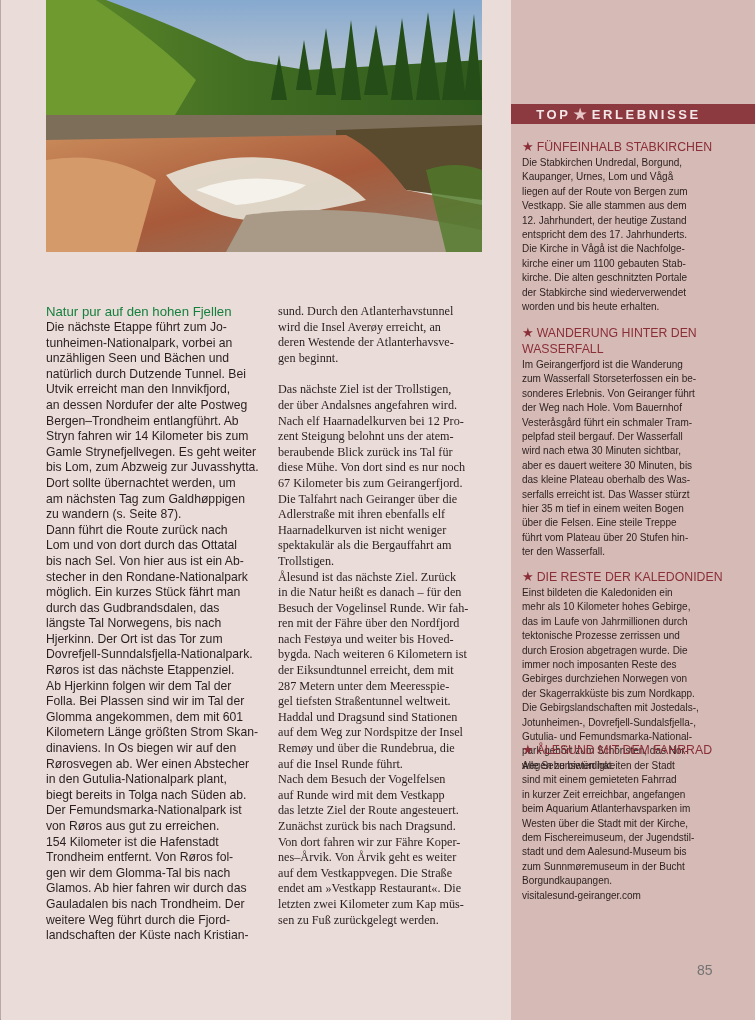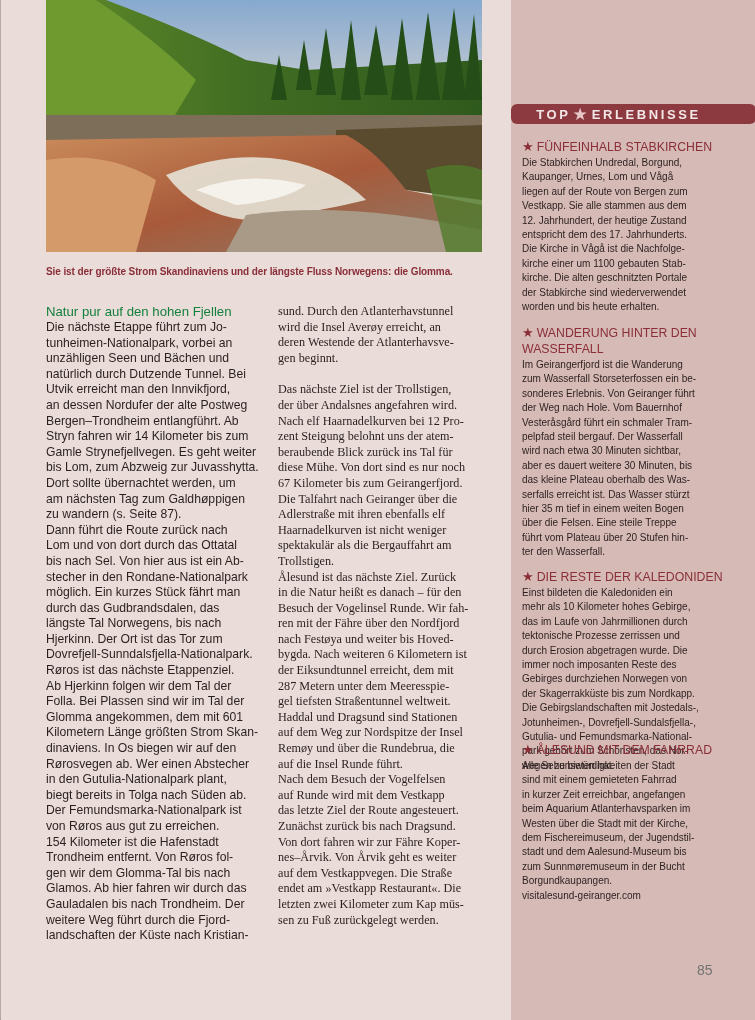--- a/index.html
+++ b/index.html
@@ -44,21 +44,20 @@
     .col p { white-space: pre-line; }
     .col .gap { height: 16px; }
 
     
     .top-bar {
       position: absolute; left: 510px; top: 104px; width: 245px; height: 20px;
       background: #8c3a40;
       display: flex; align-items: center; justify-content: center;
       color: #f3e6e6; font-weight: bold; font-size: 13px; letter-spacing: 2.6px;
       padding-right: 30px;
-      border-radius: 6px;
     }
     .top-bar .star { color: #e8c7c9; font-size: 17px; margin: 0 4px 0 2px; letter-spacing: 0; }
 
     .tip { position: absolute; left: 521px; width: 225px; }
     .tip h3 {
       font-size: 12.3px; font-weight: normal; color: #8a2e38; line-height: 16px;
       text-transform: none;
     }
     .tip h3 .star { color: #8a2e38; margin-right: 3px; font-size: 13px; }
     .tip p {
@@ -113,21 +112,20 @@
       <path d="M290,130 L436,125 L436,200 L360,190 Q320,160 290,150 Z" fill="#5a4a2e"></path>
       <path d="M0,140 L300,135 Q330,150 360,190 L436,205 L436,252 L0,252 Z" fill="url(#rock)"></path>
       <path d="M120,175 Q180,150 240,160 Q290,170 320,200 Q260,215 200,220 Q150,215 120,175 Z" fill="#e6e2d6" opacity="0.9"></path>
       <path d="M150,190 Q200,170 260,185 Q240,200 190,205 Z" fill="#f4f2ea"></path>
       <path d="M0,160 Q60,150 110,180 L90,252 L0,252 Z" fill="#d59a6a"></path>
       <path d="M200,215 Q300,200 436,230 L436,252 L180,252 Z" fill="#a89a86"></path>
       <path d="M380,170 Q410,160 436,170 L436,252 L400,252 Z" fill="#4f7a2a" opacity="0.8"></path>
     </svg>
   </div>
 
-  <div class="caption">Sie ist der größte Strom Skandinaviens und der längste Fluss Norwegens: die Glomma.</div>
 
   <div class="col left">
     <h2>Natur pur auf den hohen Fjellen</h2>
     <p>Die nächste Etappe führt zum Jo-
 tunheimen-Nationalpark, vorbei an
 unzähligen Seen und Bächen und
 natürlich durch Dutzende Tunnel. Bei
 Utvik erreicht man den Innvikfjord,
 an dessen Nordufer der alte Postweg
 Bergen–Trondheim entlangführt. Ab

